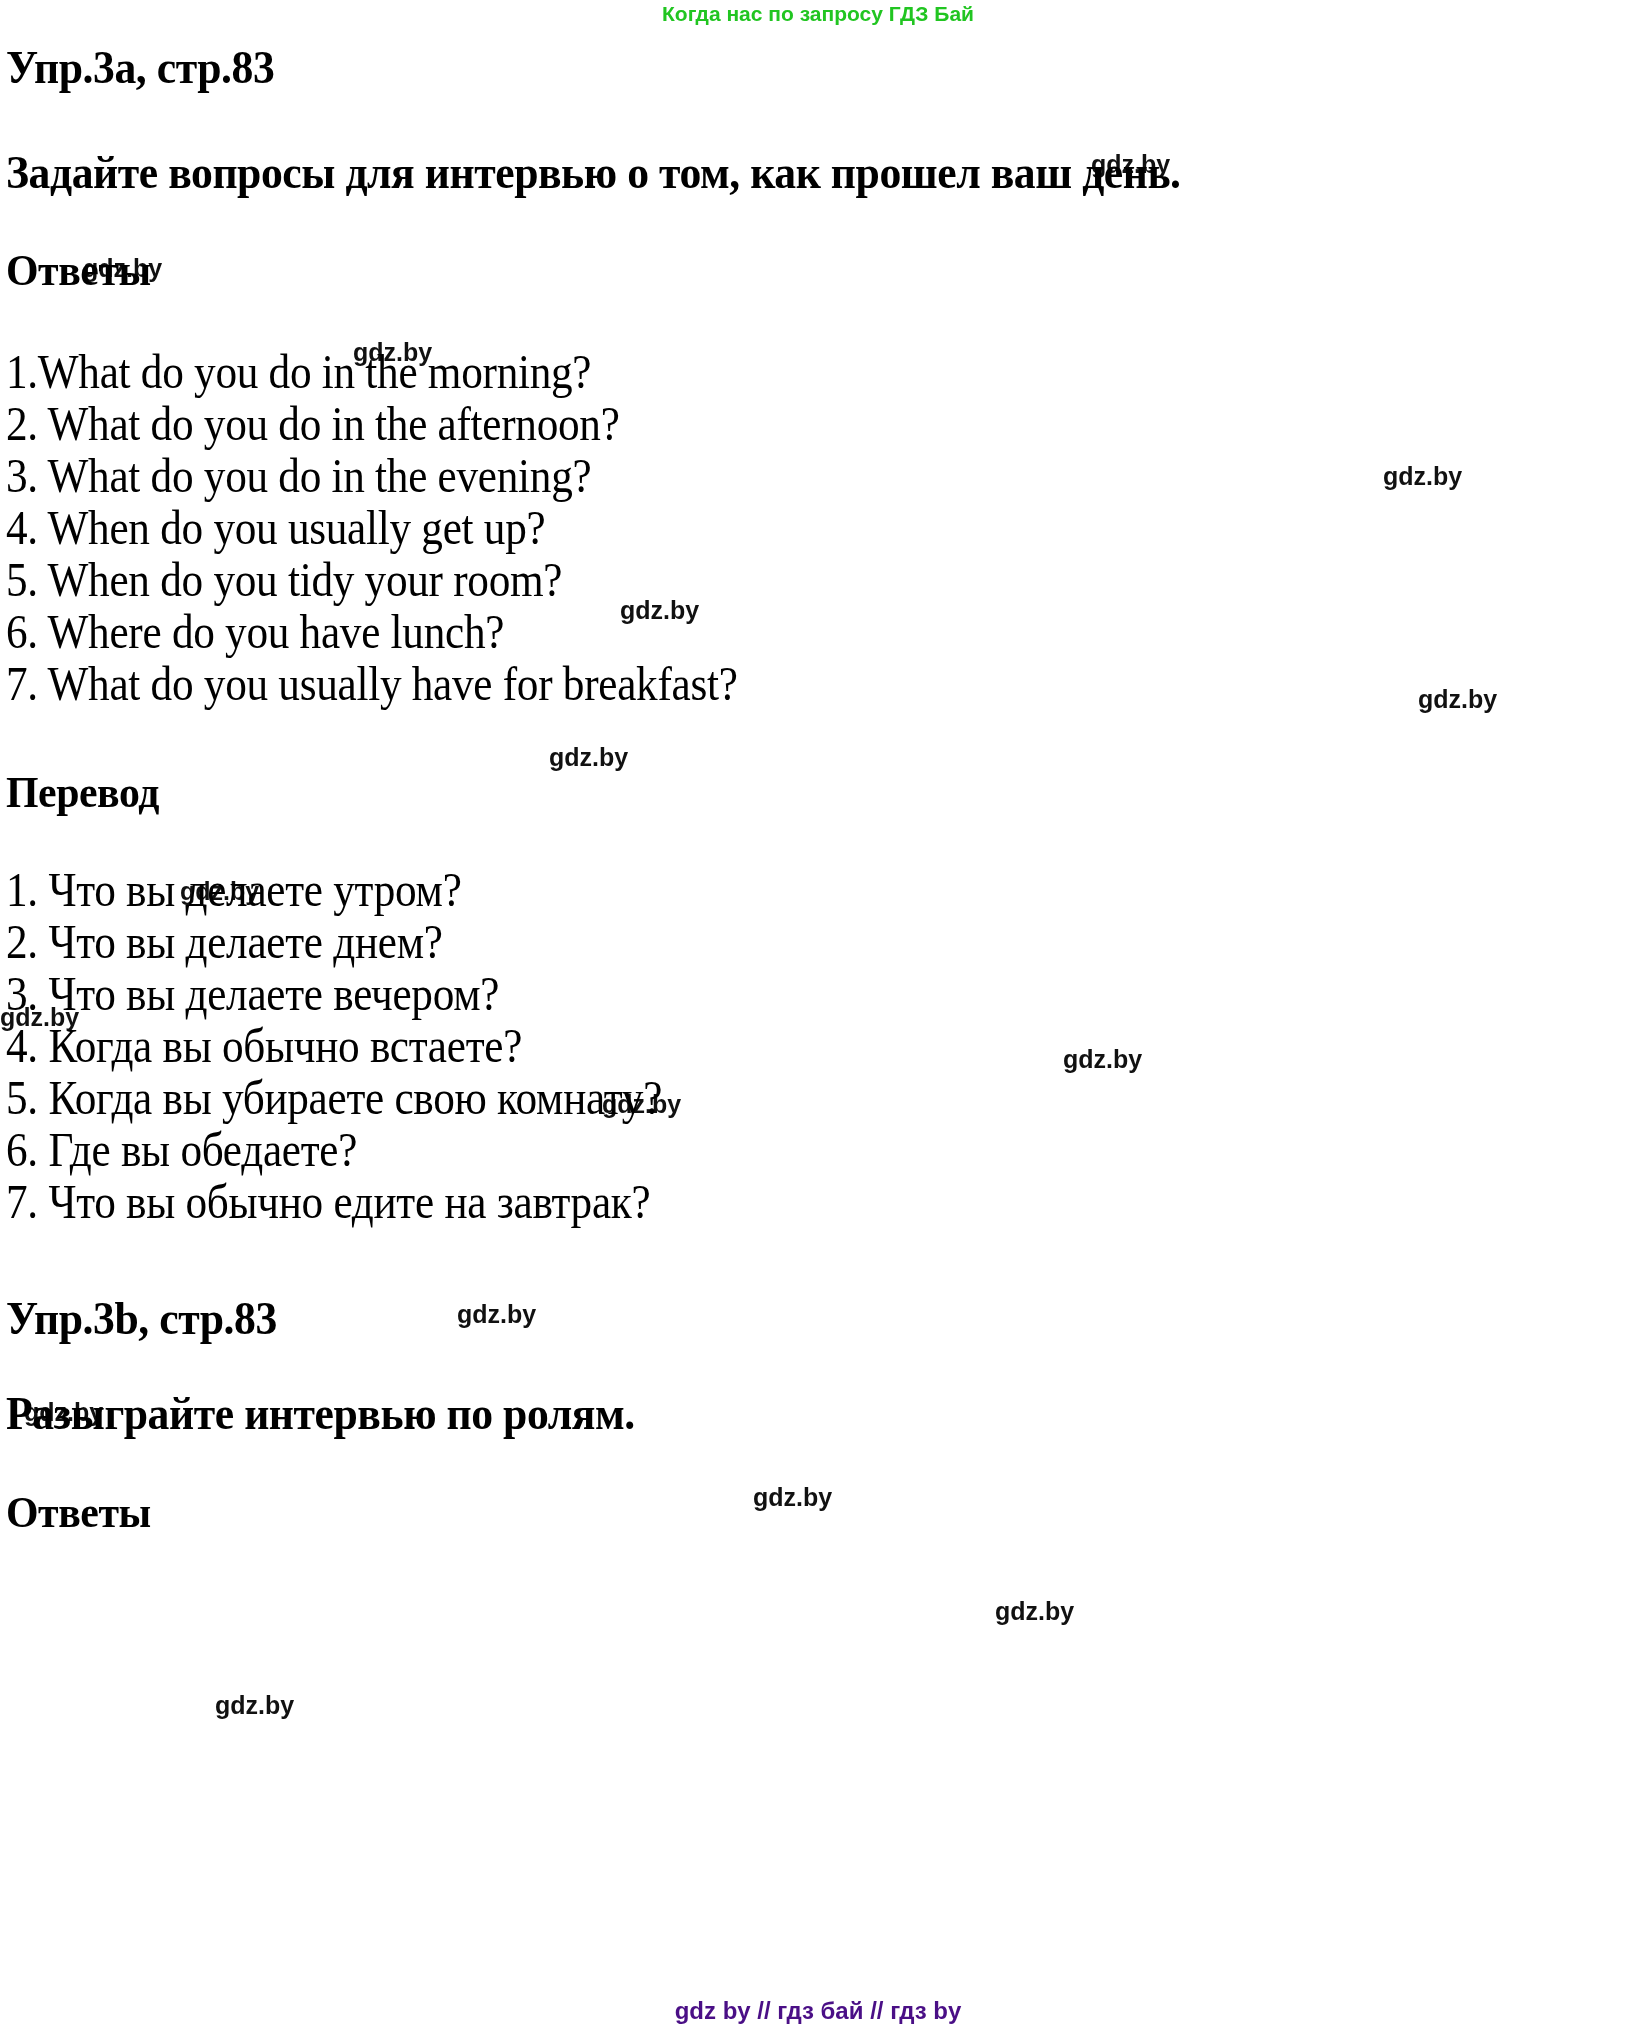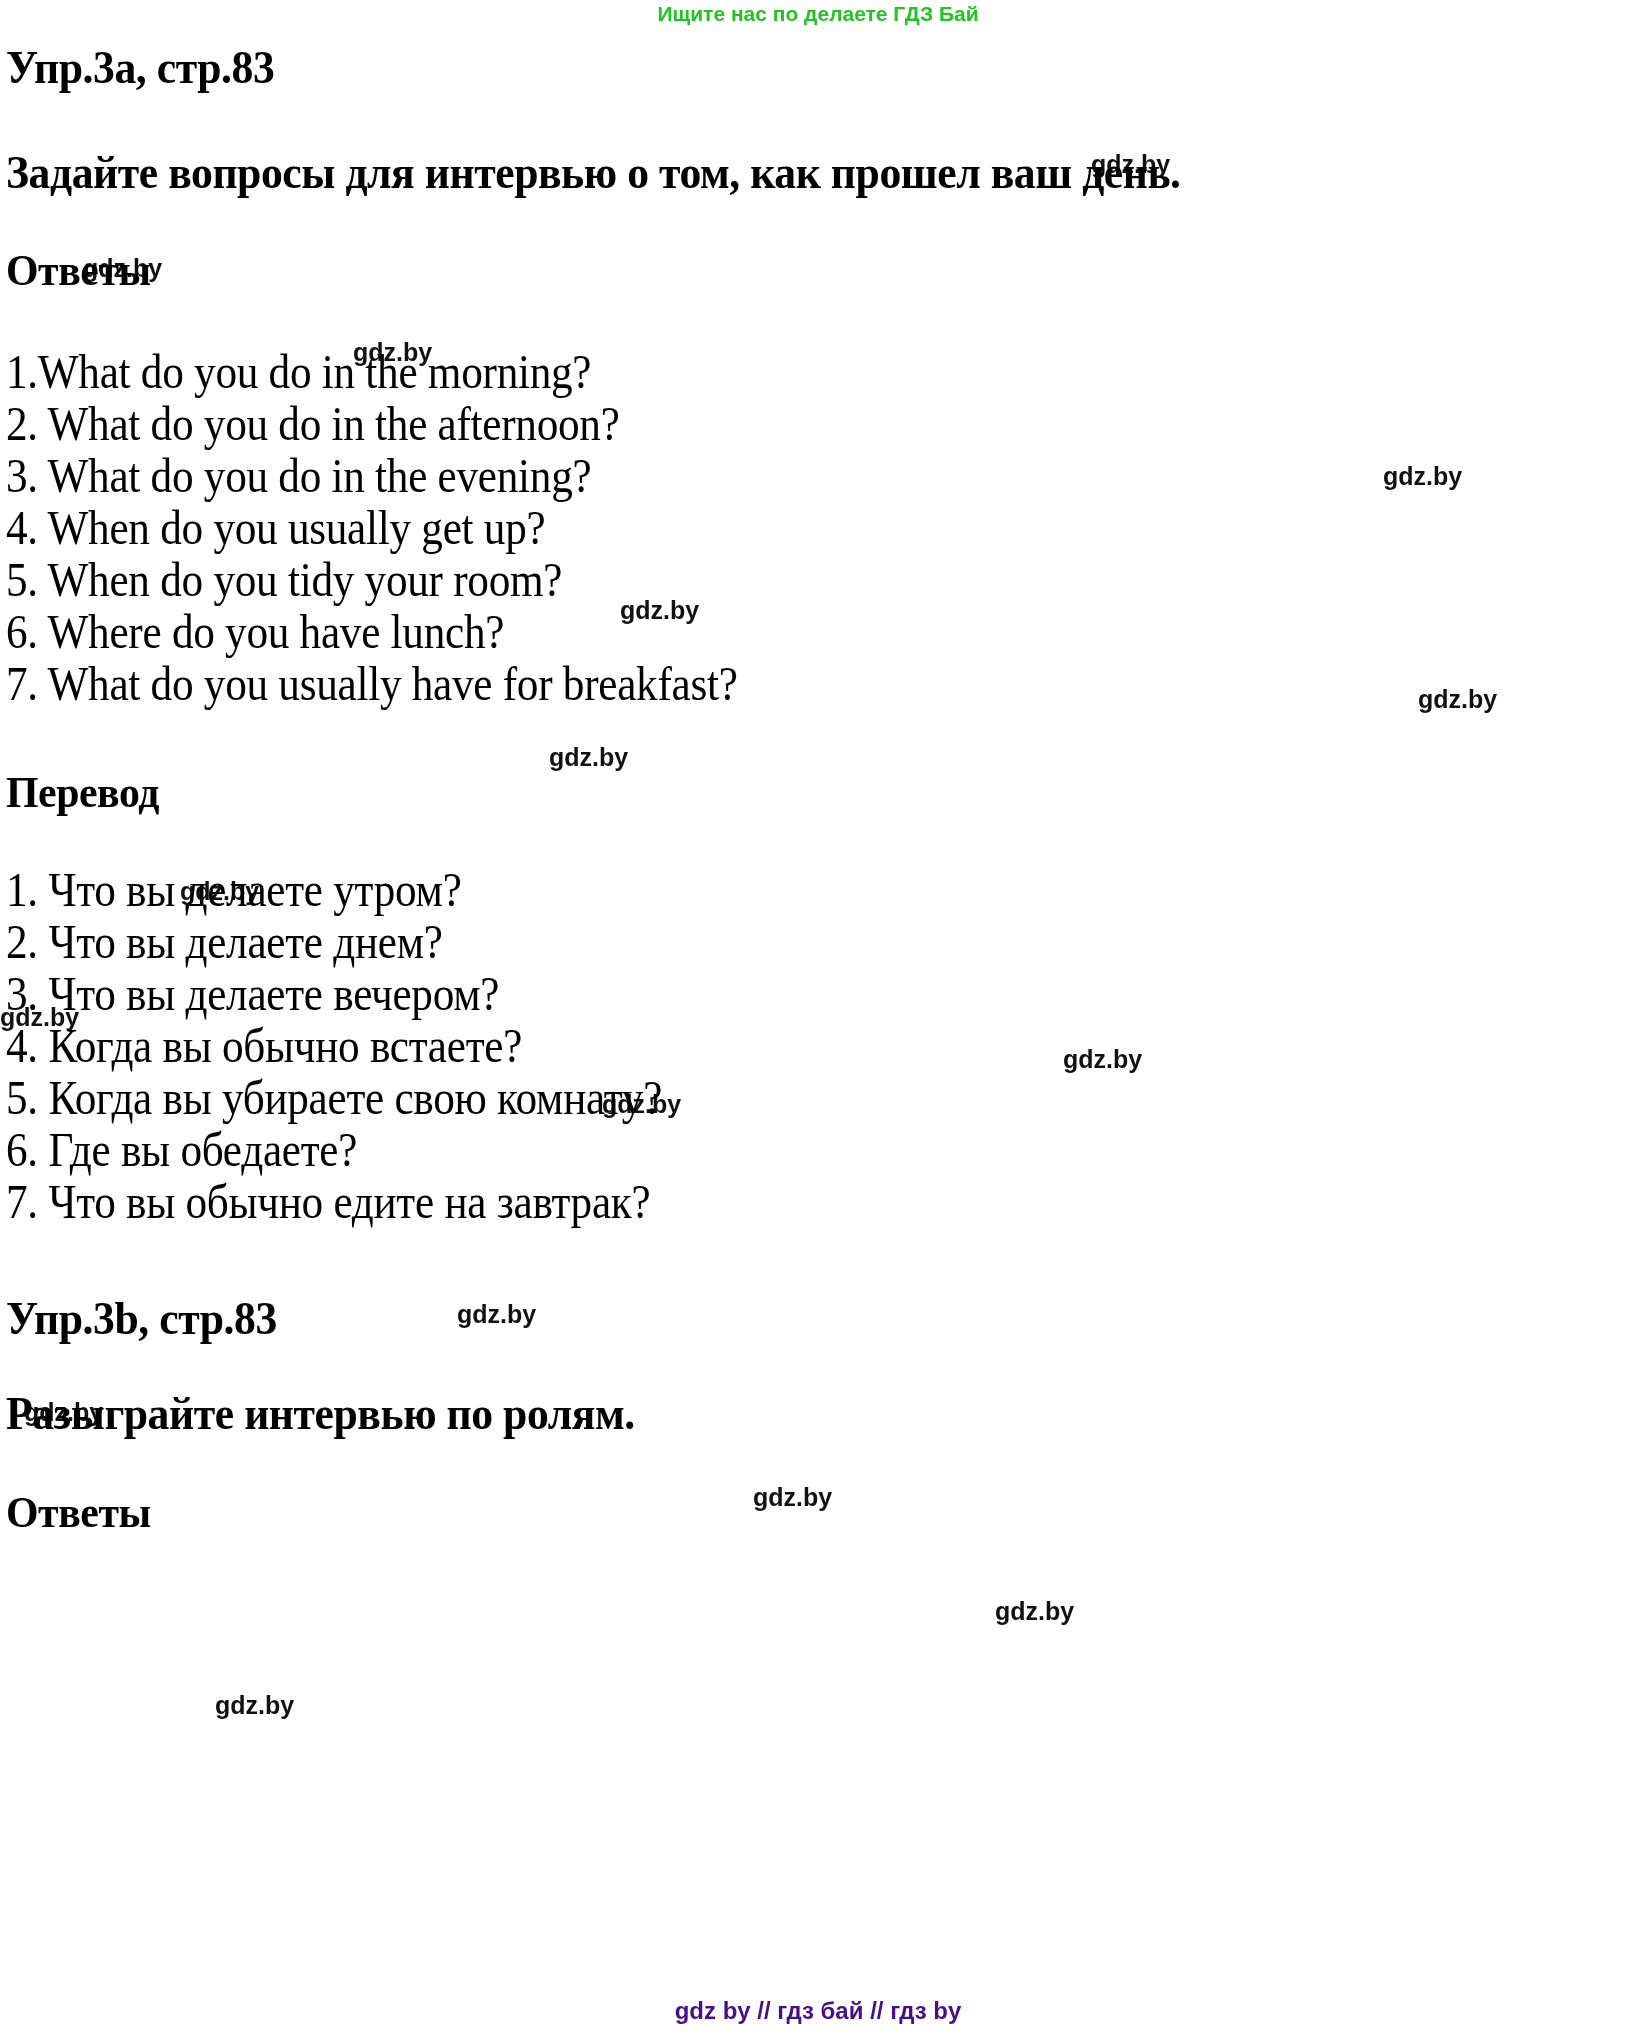--- a/index.html
+++ b/index.html
@@ -83,21 +83,21 @@
     font-weight: 700;
     color: #4a0f86;
     white-space: nowrap;
   }
 </style>
 </head>
 <body>
 
 <div id="page">
 
-  <div class="promo">Ищите нас по делаете ГДЗ Бай</div>
+  <div class="promo">Когда нас по запросу ГДЗ Бай</div>
 
   <div id="watermark-layer">
       <div class="wm" style="left: 1091px; top: 152px; font-size: 25px;">gdz.by</div>
       <div class="wm" style="left: 83px; top: 256px; font-size: 25px;">gdz.by</div>
       <div class="wm" style="left: 353px; top: 340px; font-size: 25px;">gdz.by</div>
       <div class="wm" style="left: 1383px; top: 464px; font-size: 25px;">gdz.by</div>
       <div class="wm" style="left: 620px; top: 598px; font-size: 25px;">gdz.by</div>
       <div class="wm" style="left: 1418px; top: 687px; font-size: 25px;">gdz.by</div>
       <div class="wm" style="left: 549px; top: 745px; font-size: 25px;">gdz.by</div>
       <div class="wm" style="left: 180px; top: 879px; font-size: 25px;">gdz.by</div>

